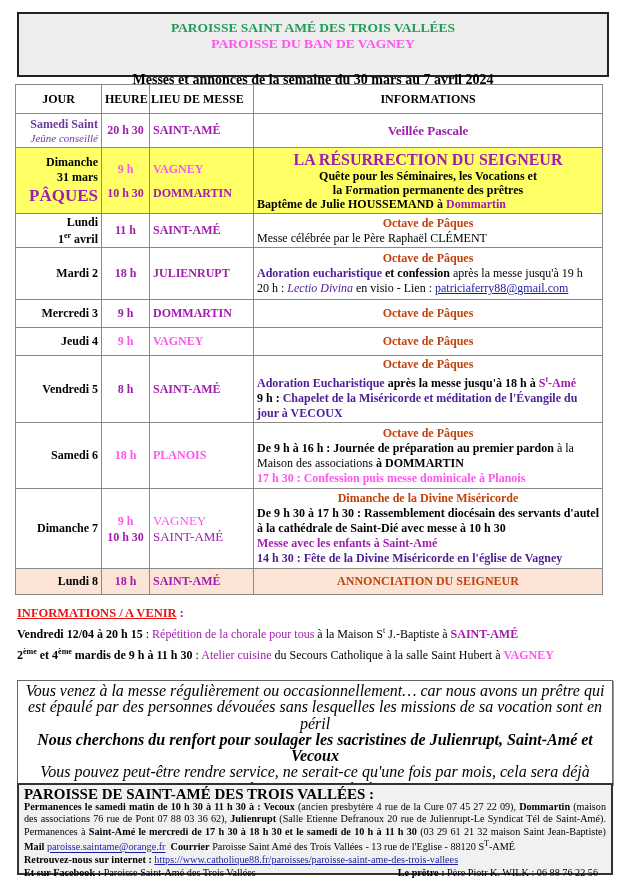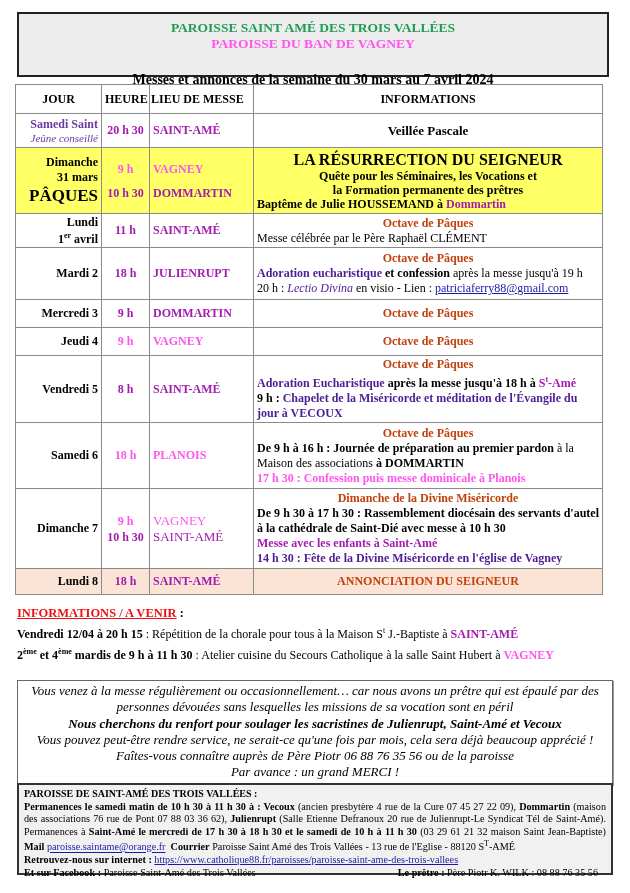--- a/index.html
+++ b/index.html
@@ -11,34 +11,34 @@
   table.sched { position:absolute; left:15px; top:84px; width:588px; border-collapse:collapse; table-layout:fixed; }
   table.sched td, table.sched th { border:1px solid #8a8a8a; font-size:12px; padding:1px 3px; vertical-align:middle; }
   th { font-weight:bold; font-size:12px; height:26px; }
   .c-jour { text-align:right; font-weight:bold; }
   .c-heure { text-align:center; font-weight:bold; }
   .c-lieu { font-weight:bold; }
   .c-info { text-align:center; }
   .green { color:#a21caf; }
   .pink { color:#ff55ee; }
   .purple { color:#6a3aa2; }
-  .red { color:#000000; }
+  .red { color:#a21caf; }
   .orange { color:#c2410c; }
   .blue { color:#4c1d95; }
   .b { font-weight:bold; }
   .i { font-style:italic; }
   .yellow td { background:#ffff66; }
   .peach td { background:#fbe4d5; }
   .left { text-align:left; }
   .justify { text-align:justify; }
   a { color:#1a1aa6; text-decoration:underline; }
   sup { font-size:8px; }
   .infos { position:absolute; left:17px; top:604px; width:600px; font-size:12px; line-height:18px; }
   .infos .title { color:#ee1111; font-weight:bold; text-decoration:underline; font-size:12.5px; }
-  .appeal { position:absolute; left:17px; top:680px; width:596px; height:105px; border:1px solid #666; box-shadow:1px 1px 0 #999; box-sizing:border-box; text-align:center; font-style:italic; font-size:13px; line-height:16.3px; padding-top:2px; }
+  .appeal { position:absolute; left:17px; top:680px; width:596px; height:105px; border:1px solid #666; box-shadow:1px 1px 0 #999; box-sizing:border-box; text-align:center; font-style:italic; font-size:16px; line-height:16.3px; padding-top:2px; }
   .footer { position:absolute; left:17px; top:783px; width:596px; height:92px; border:2px solid #333; background:#f1f1f1; box-sizing:border-box; font-size:10.2px; line-height:12.6px; padding:3px 5px; }
   .footer .justify { text-align:justify; }
   .row-flex { display:flex; justify-content:space-between; }
 </style>
 </head>
 <body>
 
 <div class="header">
   <div class="t1">PAROISSE SAINT AMÉ DES TROIS VALLÉES</div>
   <div class="t2">PAROISSE DU BAN DE VAGNEY</div>
@@ -187,20 +187,20 @@
 
 <div class="appeal">
   <div>Vous venez à la messe régulièrement ou occasionnellement… car nous avons un prêtre qui est épaulé par des personnes dévouées sans lesquelles les missions de sa vocation sont en péril</div>
   <div class="b">Nous cherchons du renfort pour soulager les sacristines de Julienrupt, Saint-Amé et Vecoux</div>
   <div>Vous pouvez peut-être rendre service, ne serait-ce qu'une fois par mois, cela sera déjà beaucoup apprécié !</div>
   <div>Faîtes-vous connaître auprès de Père Piotr 06 88 76 35 56 ou de la paroisse</div>
   <div>Par avance : un grand MERCI !</div>
 </div>
 
 <div class="footer">
-  <div class="b" style="font-size:10px">PAROISSE DE SAINT-AMÉ DES TROIS VALLÉES :</div>
+  <div class="b" style="font-size:15px">PAROISSE DE SAINT-AMÉ DES TROIS VALLÉES :</div>
   <div class="justify"><span class="b">Permanences le samedi matin de 10 h 30 à 11 h 30 à : Vecoux</span><span> (ancien presbytère 4 rue de la Cure 07 45 27 22 09), </span><span class="b">Dommartin</span><span> (maison des associations 76 rue de Pont 07 88 03 36 62), </span><span class="b">Julienrupt</span><span> (Salle Etienne Defranoux 20 rue de Julienrupt-Le Syndicat Tél de Saint-Amé). Permanences à </span><span class="b">Saint-Amé le mercredi de 17 h 30 à 18 h 30 et le samedi de 10 h à 11 h 30</span><span> (03 29 61 21 32 maison Saint Jean-Baptiste) </span><span class="b">Mail</span> <a>paroisse.saintame@orange.fr</a>&nbsp; <span class="b">Courrier</span><span> Paroisse Saint Amé des Trois Vallées - 13 rue de l'Eglise - 88120 S</span><sup>T</sup><span>-AMÉ</span></div>
   <div><span class="b">Retrouvez-nous sur internet :</span> <a>https://www.catholique88.fr/paroisses/paroisse-saint-ame-des-trois-vallees</a></div>
   <div class="row-flex">
     <div><span class="b">Et sur Facebook :</span><span> Paroisse Saint-Amé des Trois Vallées</span></div>
-    <div style="padding-right:8px"><span class="b">Le prêtre :</span><span> Père Piotr K. WILK : 08 88 76 35 56</span></div>
+    <div style="padding-right:8px"><span class="b">Le prêtre :</span><span> Père Piotr K. WILK : 06 88 76 22 56</span></div>
   </div>
 </div>
 
 </body></html>

